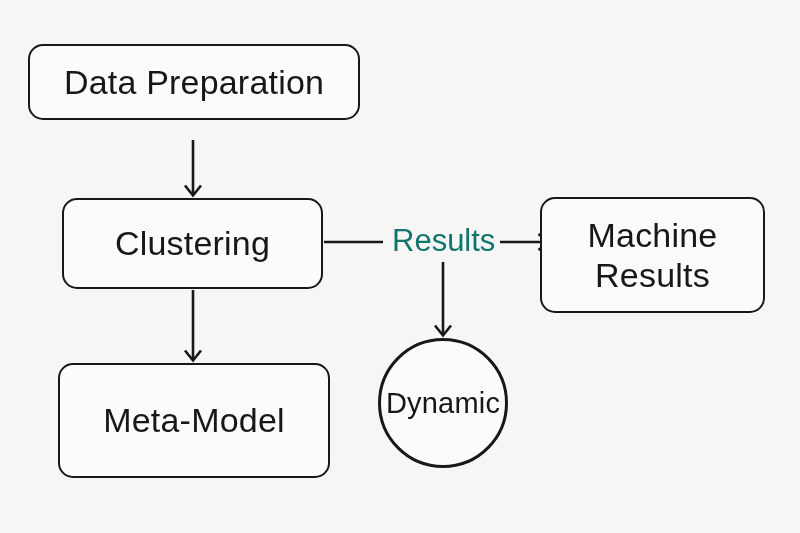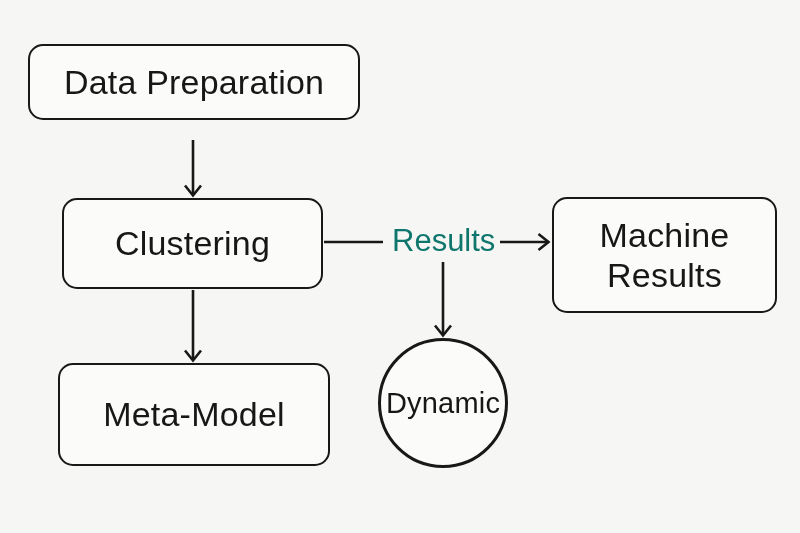--- a/index.html
+++ b/index.html
@@ -32,22 +32,22 @@
     color: #171717;
     font-size: 34px;
     font-weight: 500;
     letter-spacing: 0.2px;
     line-height: 1.18;
     text-align: center;
   }
 
   .node--data-preparation { left: 28px;  top: 44px;  width: 332px; height: 76px; }
   .node--clustering       { left: 62px;  top: 198px; width: 261px; height: 91px; }
-  .node--meta-model       { left: 58px;  top: 363px; width: 272px; height: 103px; }
-  .node--machine-learning { left: 552px; top: 197px; width: 225px; height: 116px; }
+  .node--meta-model       { left: 58px;  top: 363px; width: 272px; height: 115px; }
+  .node--machine-learning { left: 540px; top: 197px; width: 225px; height: 116px; }
 
   .node--circle {
     left: 378px; top: 338px;
     width: 130px; height: 130px;
     border-radius: 50%;
     border-width: 3px;
     font-size: 29px;
     line-height: 1.25;
     justify-content: center;
   }

